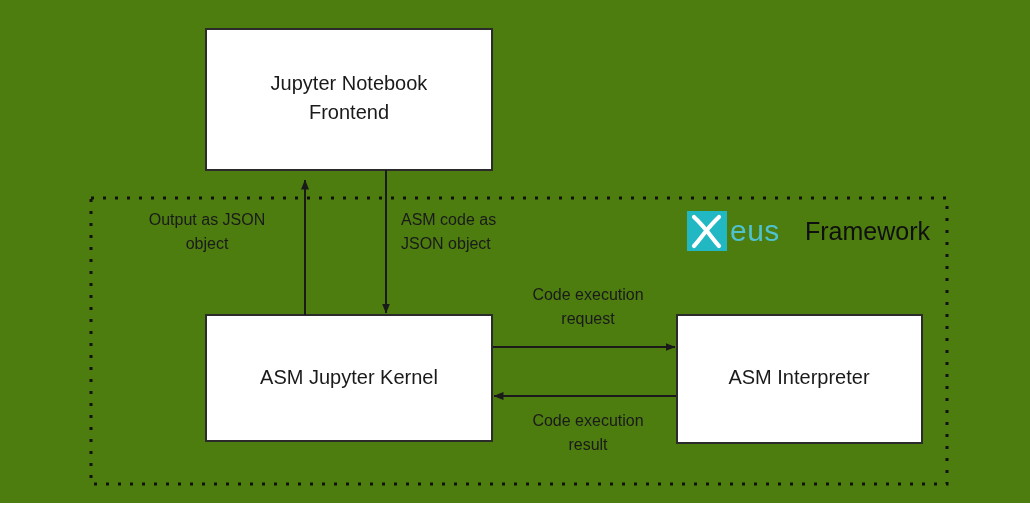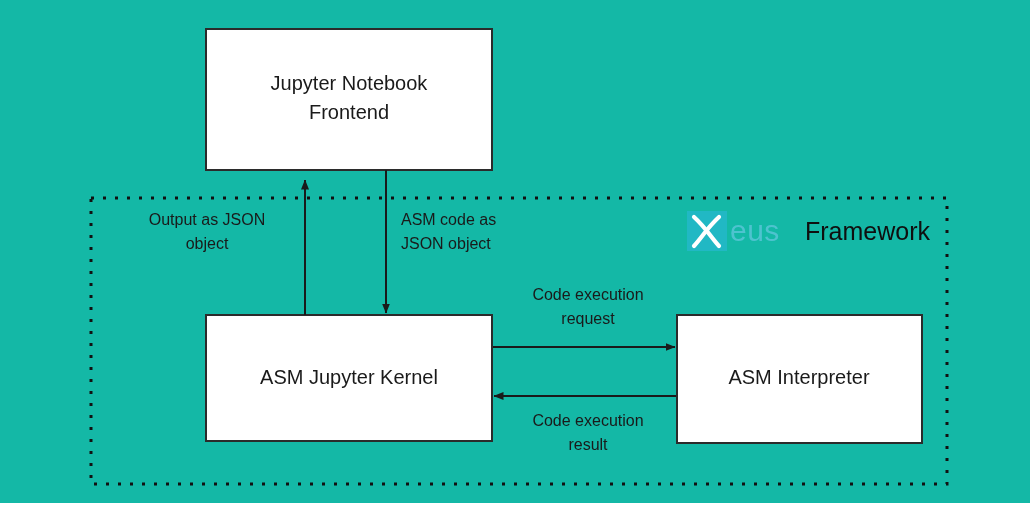--- a/index.html
+++ b/index.html
@@ -10,21 +10,21 @@
   body {
     font-family: "Liberation Sans", sans-serif;
     width: 1030px;
     height: 520px;
     overflow: hidden;
   }
   #diagram-root {
     position: relative;
     width: 1030px;
     height: 503px;
-    background: #14b8a6;
+    background: #4d7c0f;
   }
   svg.diagram-canvas {
     position: absolute;
     left: 0;
     top: 0;
     width: 1030px;
     height: 520px;
     display: block;
   }
   .node-box {

